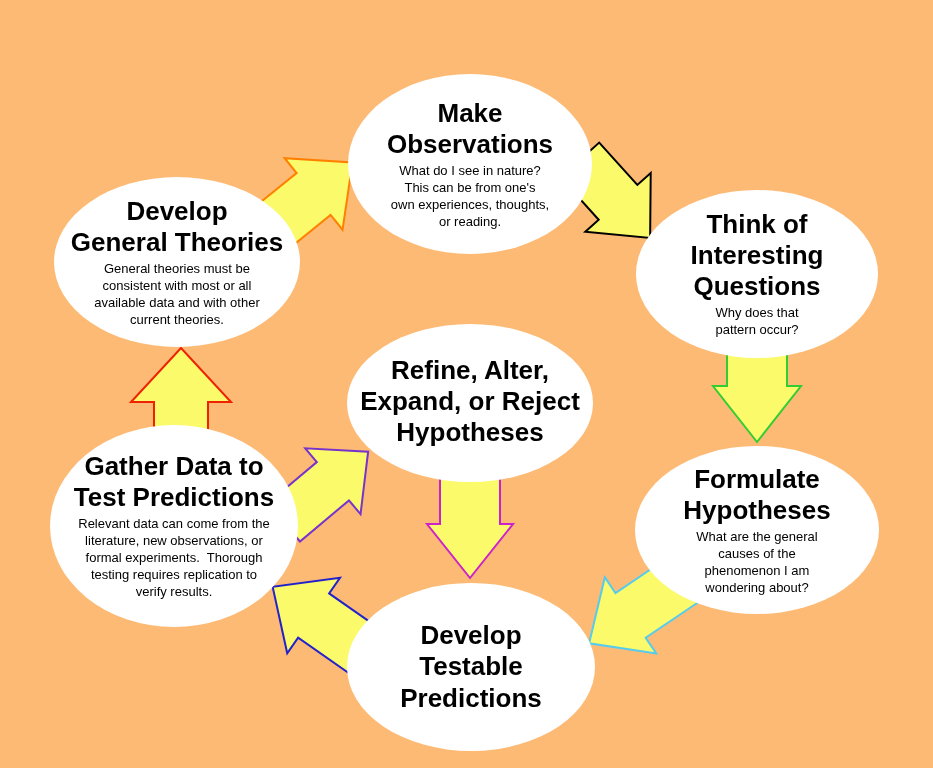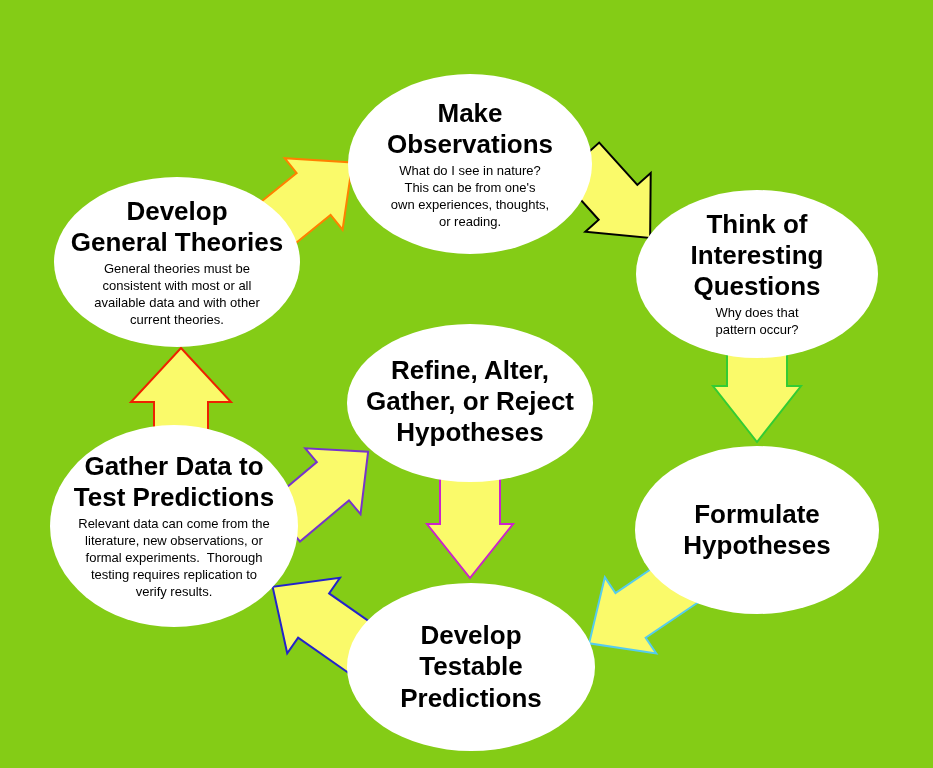--- a/index.html
+++ b/index.html
@@ -1,18 +1,18 @@
 <!DOCTYPE html>
 <html><head>
 <meta charset="utf-8">
 <style>
   html,body { margin:0; padding:0; background:#000; }
   #canvas {
     position:relative; width:933px; height:768px; overflow:hidden;
-    background:#84cc16;
+    background:#fdba74;
     font-family:"Liberation Sans", sans-serif;
   }
   #arrow-layer { position:absolute; left:0; top:0; width:933px; height:768px; }
   #arrow-layer polygon { stroke-width:2; }
   .node {
     position:absolute; background:#ffffff; border-radius:50%;
     display:flex; flex-direction:column; align-items:center; justify-content:center;
     text-align:center; color:#000; box-sizing:border-box; padding:0 6px;
   }
   .node-title {
@@ -84,20 +84,24 @@
     <div class="node-title">Think of
 Interesting
 Questions</div>
     <div class="node-subtitle">Why does that
 pattern occur?</div>
   </div>
 
   <div class="node" id="n-formulate-hypotheses">
     <div class="node-title">Formulate
 Hypotheses</div>
+    <div class="node-subtitle">What are the general
+causes of the
+phenomenon I am
+wondering about?</div>
   </div>
 
   <div class="node" id="n-develop-predictions">
     <div class="node-title">Develop
 Testable
 Predictions</div>
   </div>
 
   <div class="node" id="n-gather-data">
     <div class="node-title">Gather Data to
@@ -113,18 +117,18 @@
     <div class="node-title">Develop
 General Theories</div>
     <div class="node-subtitle">General theories must be
 consistent with most or all
 available data and with other
 current theories.</div>
   </div>
 
   <div class="node" id="n-refine-hypotheses">
     <div class="node-title">Refine, Alter,
-Gather, or Reject
+Expand, or Reject
 Hypotheses</div>
     <div class="node-subtitle"></div>
   </div>
 
 </div>
 
 </body></html>

